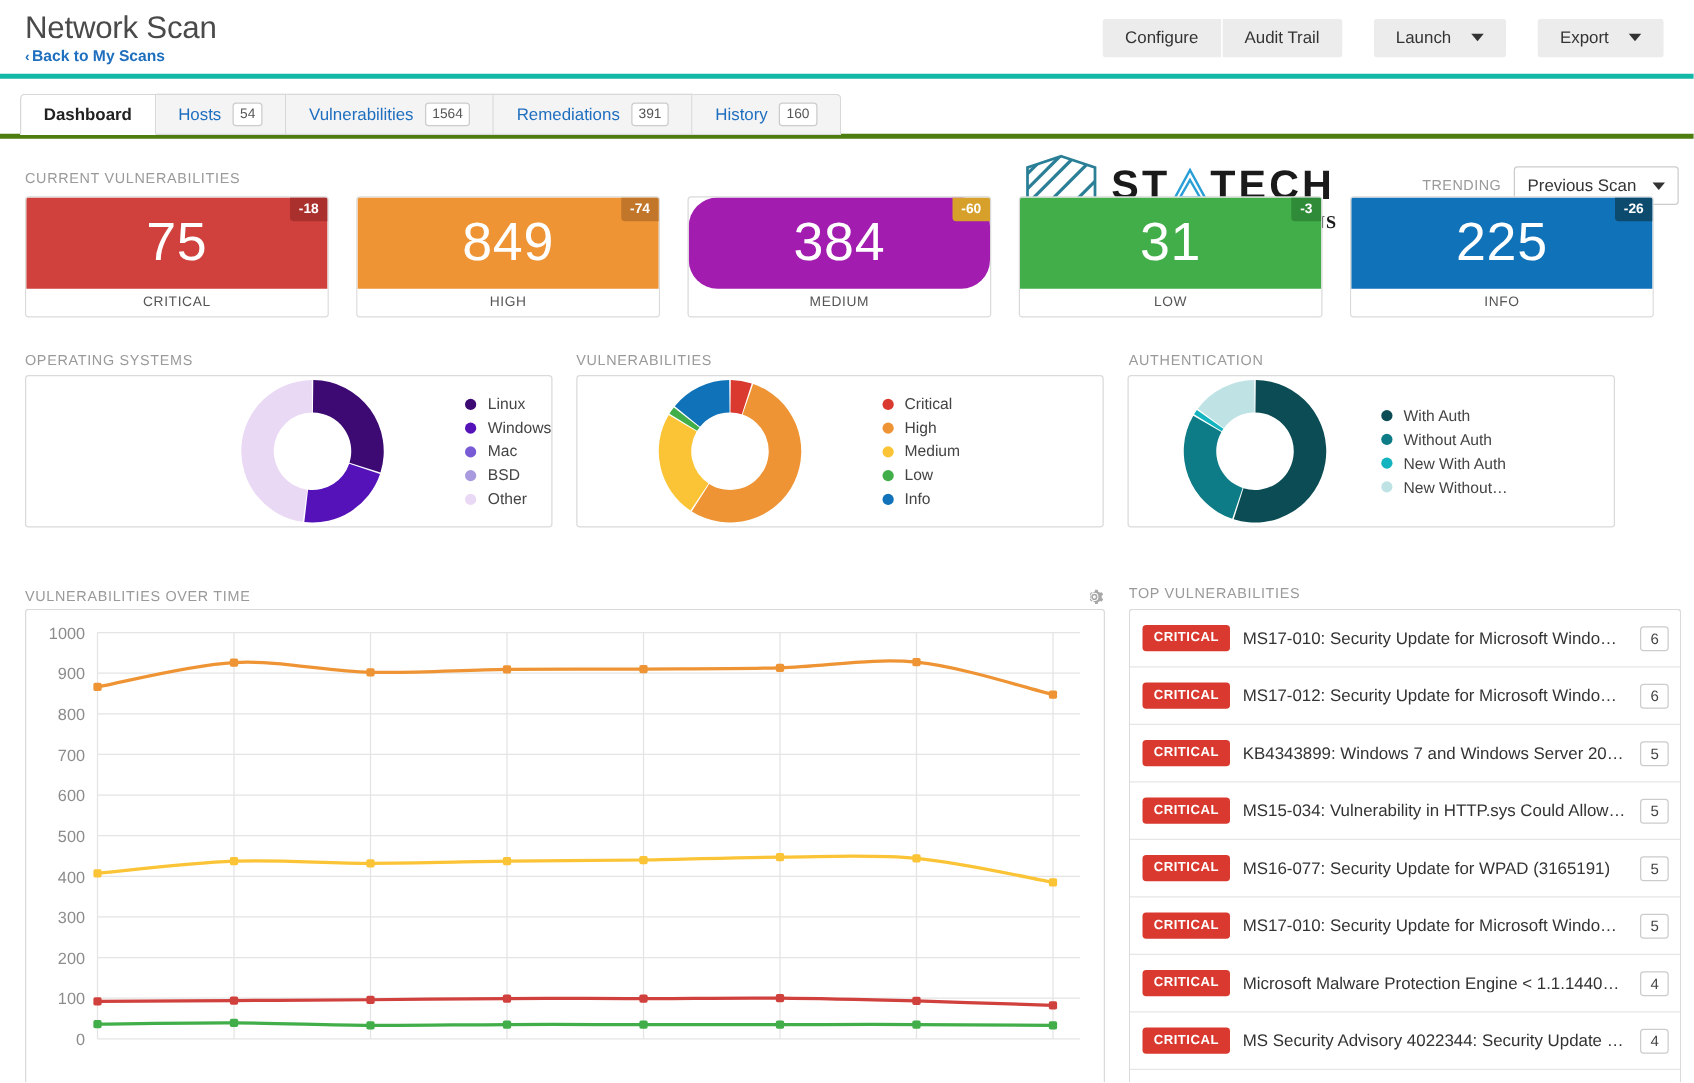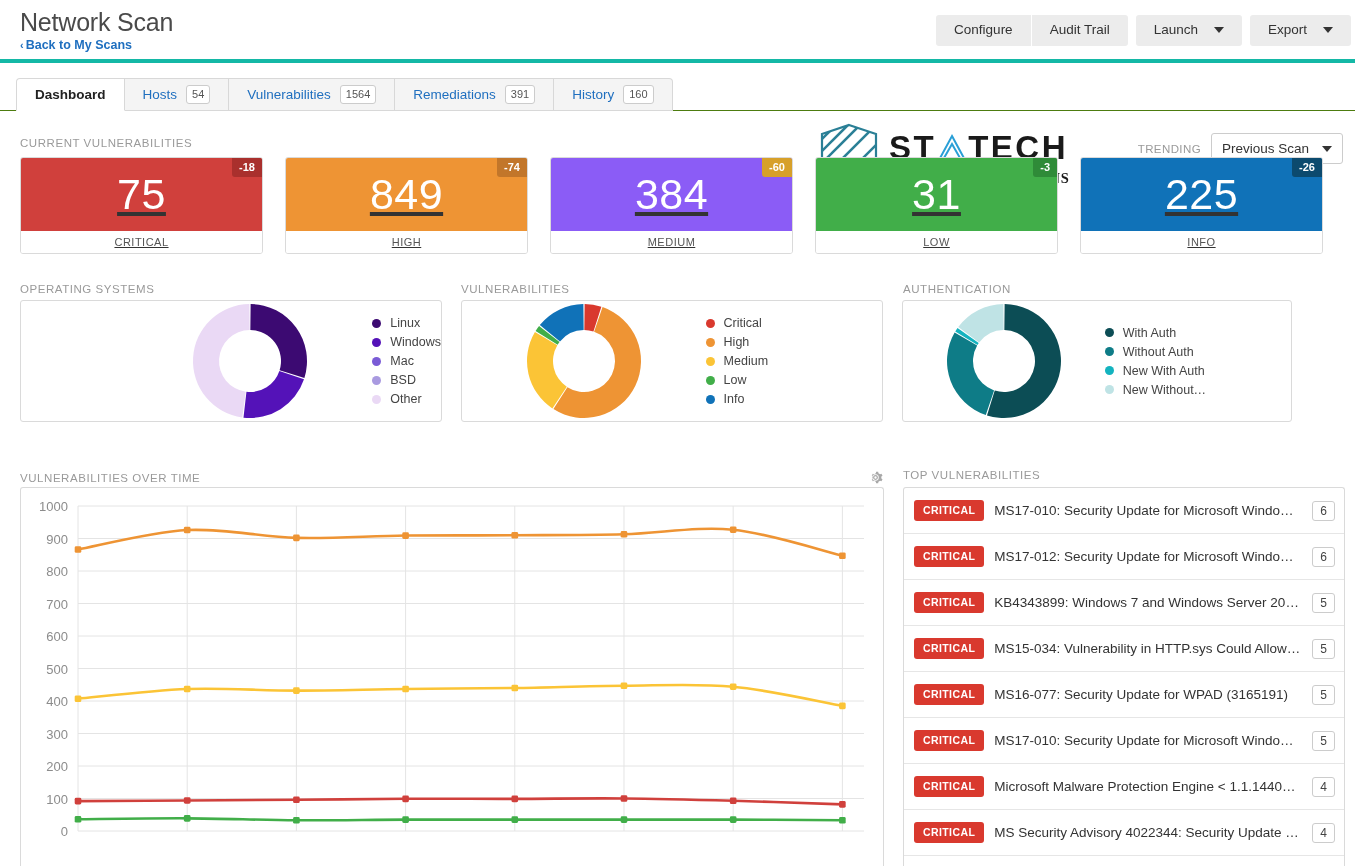--- a/index.html
+++ b/index.html
@@ -32,53 +32,53 @@
     font-size: 12.5px;
     color: #1f6fbf;
     font-weight: bold;
     cursor: pointer;
     white-space: nowrap;
   }
   .back-link .chev { margin-right: 2px; font-size: 11px; }
 
   .topbar-actions {
     position: absolute;
-    right: 4px; top: 15px;
+    right: 24px; top: 15px;
     display: flex;
     gap: 0;
     align-items: center;
     padding-left: 36px;
   }
   .btn {
     background: #ececec;
     border: 1px solid transparent;
     font-size: 13.5px;
     color: #333;
     padding: 7px 17px;
     cursor: pointer;
     font-family: "Liberation Sans", sans-serif;
     line-height: 1.1;
   }
   .btn-group { display: flex; }
   .btn-group .btn:first-child { border-radius: 3px 0 0 3px; }
   .btn-group .btn:last-child  { border-radius: 0 3px 3px 0; margin-left: 1px; }
-  .btn-solo { border-radius: 3px; margin-left: 8px; display: flex; align-items: center; gap: 16px; }
+  .btn-solo { border-radius: 3px; margin-left: 25px; display: flex; align-items: center; gap: 16px; }
   .caret {
     display: inline-block;
     width: 0; height: 0;
     border-left: 5px solid transparent;
     border-right: 5px solid transparent;
     border-top: 6px solid #333;
   }
 
   
   .tabrow {
     position: relative;
     height: 48px;
-    border-bottom: 1px solid #4d7c0f;
+    border-bottom: 4px solid #4d7c0f;
   }
   .tabs {
     position: absolute;
     left: 16px; bottom: -1px;
     display: flex;
     align-items: flex-end;
   }
   .tab {
     display: flex;
     align-items: center;
@@ -179,21 +179,20 @@
     display: flex;
     gap: 22px;
   }
   .sev-card {
     width: 243px;
     border: 1px solid #dadada;
     border-radius: 3px;
     background: #fff;
     overflow: hidden;
     cursor: pointer;
-    text-decoration: underline;
   }
   .sev-body {
     position: relative;
     height: 73px;
     display: flex;
     align-items: center;
     justify-content: center;
   }
   .sev-num {
     font-size: 43px;
@@ -427,21 +426,21 @@
     <div class="sev-foot">CRITICAL</div>
   </div>
   <div class="sev-card">
     <div class="sev-body" style="background:#ee9434;">
       <span class="sev-num">849</span>
       <span class="sev-delta" style="background:#c2762a;">-74</span>
     </div>
     <div class="sev-foot">HIGH</div>
   </div>
   <div class="sev-card">
-    <div class="sev-body" style="background:#8b5cf6;">
+    <div class="sev-body" style="background:#a21caf;border-radius:23px;">
       <span class="sev-num">384</span>
       <span class="sev-delta" style="background:#d7a02a;">-60</span>
     </div>
     <div class="sev-foot">MEDIUM</div>
   </div>
   <div class="sev-card">
     <div class="sev-body" style="background:#41ae49;">
       <span class="sev-num">31</span>
       <span class="sev-delta" style="background:#2f8b38;">-3</span>
     </div>

